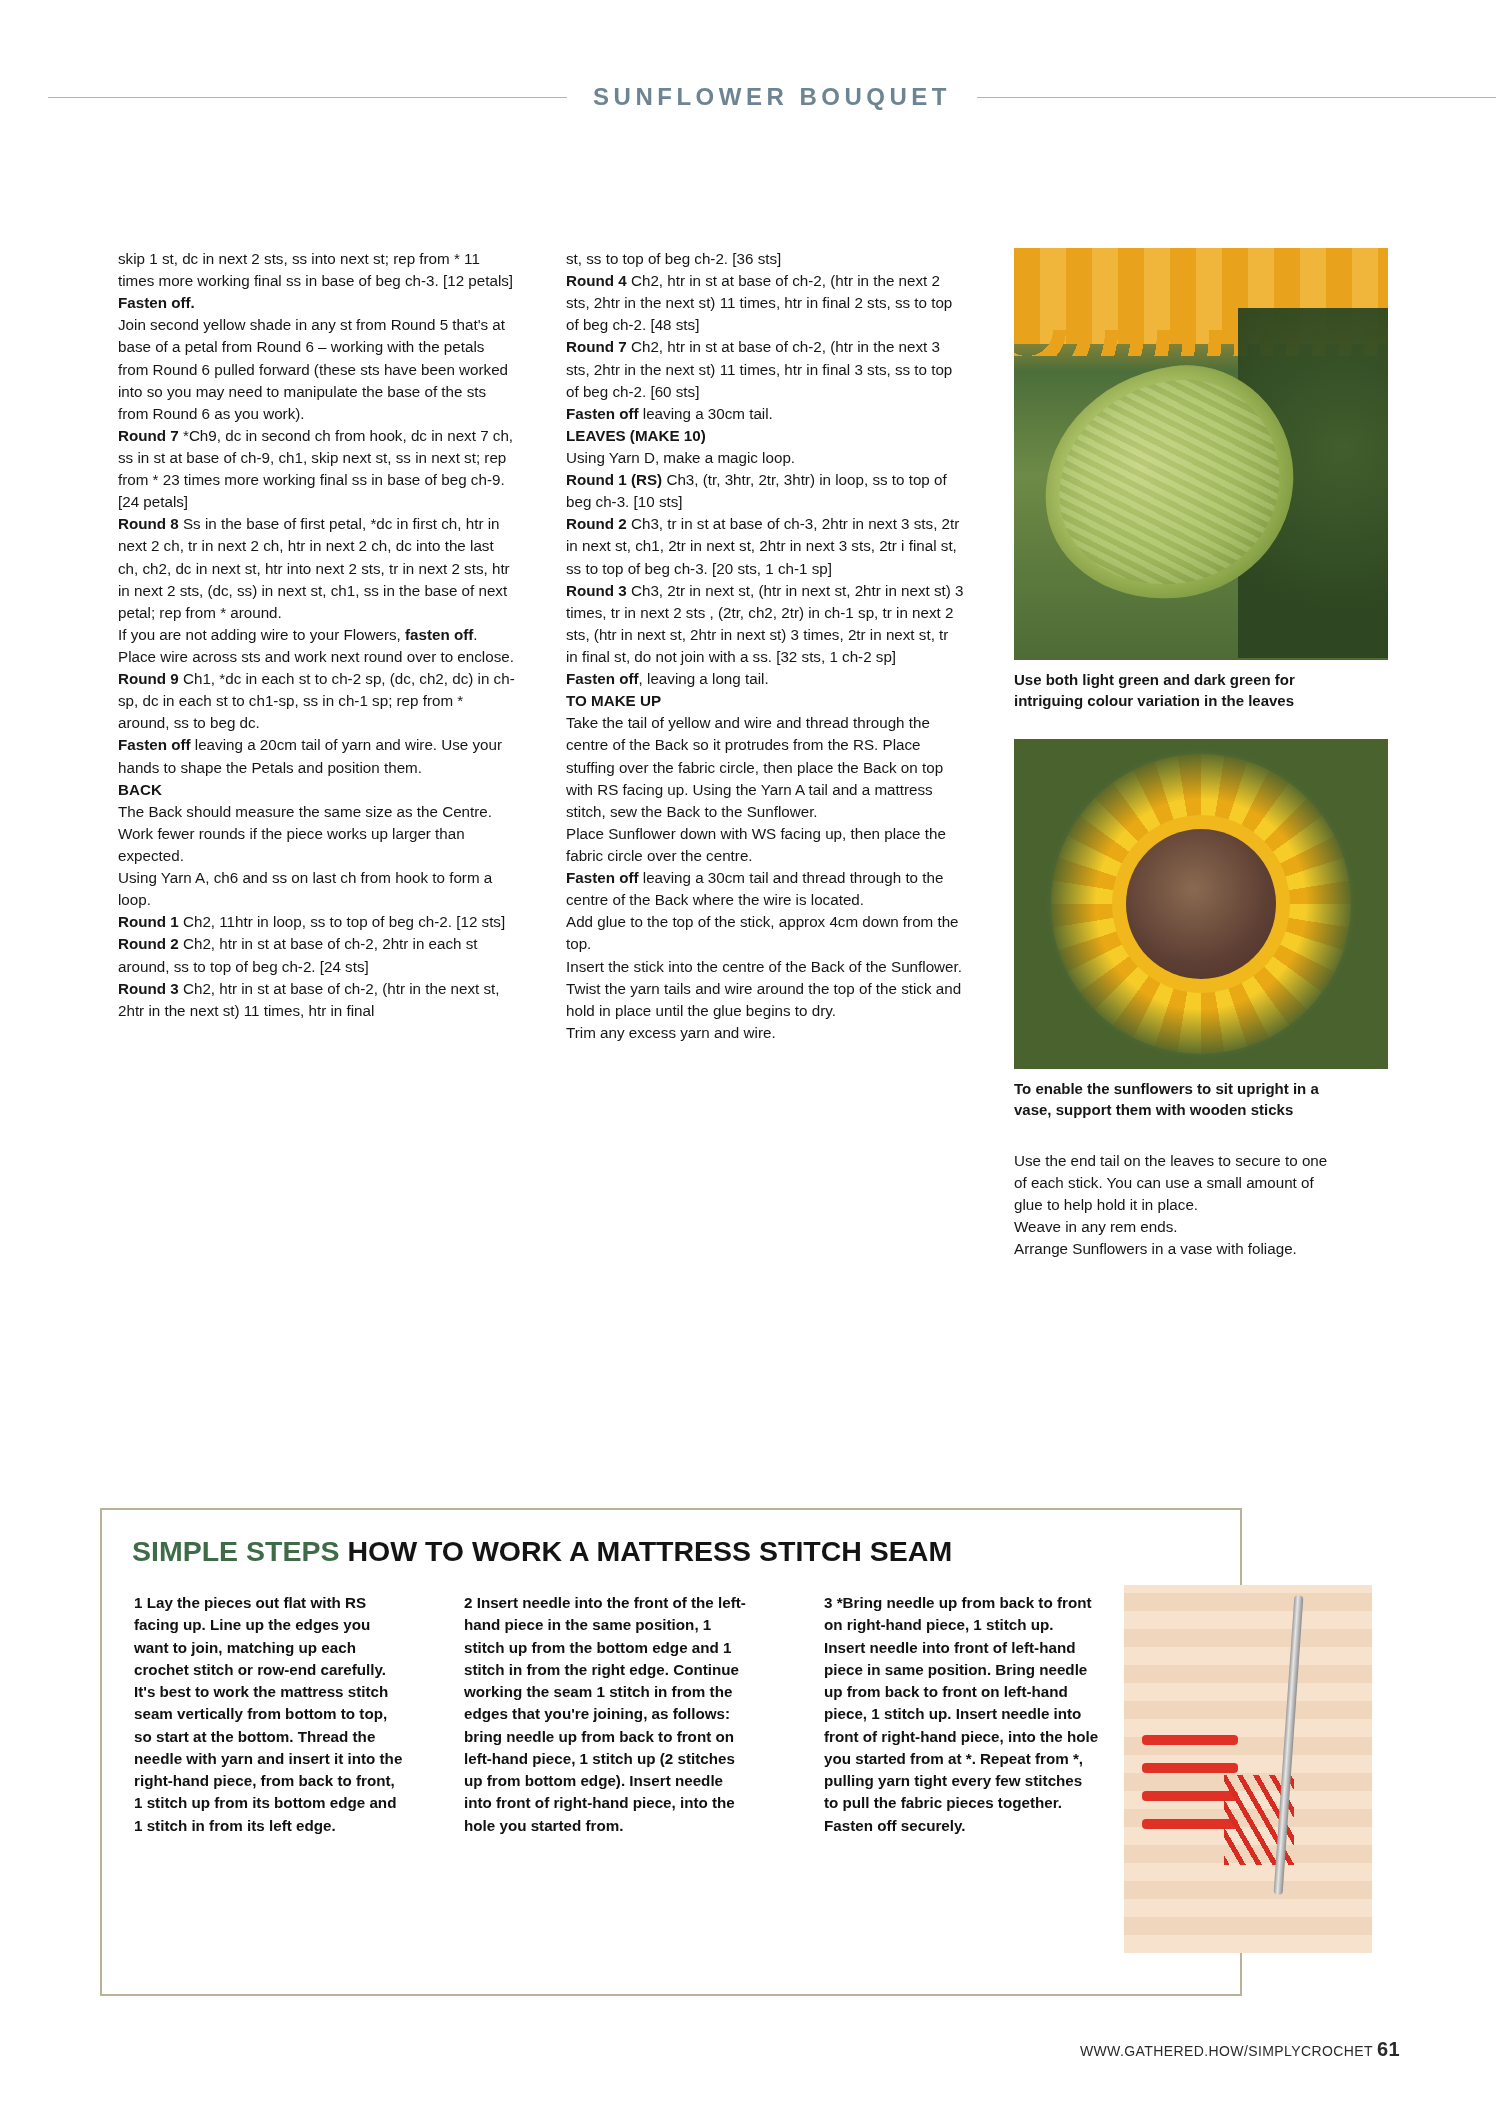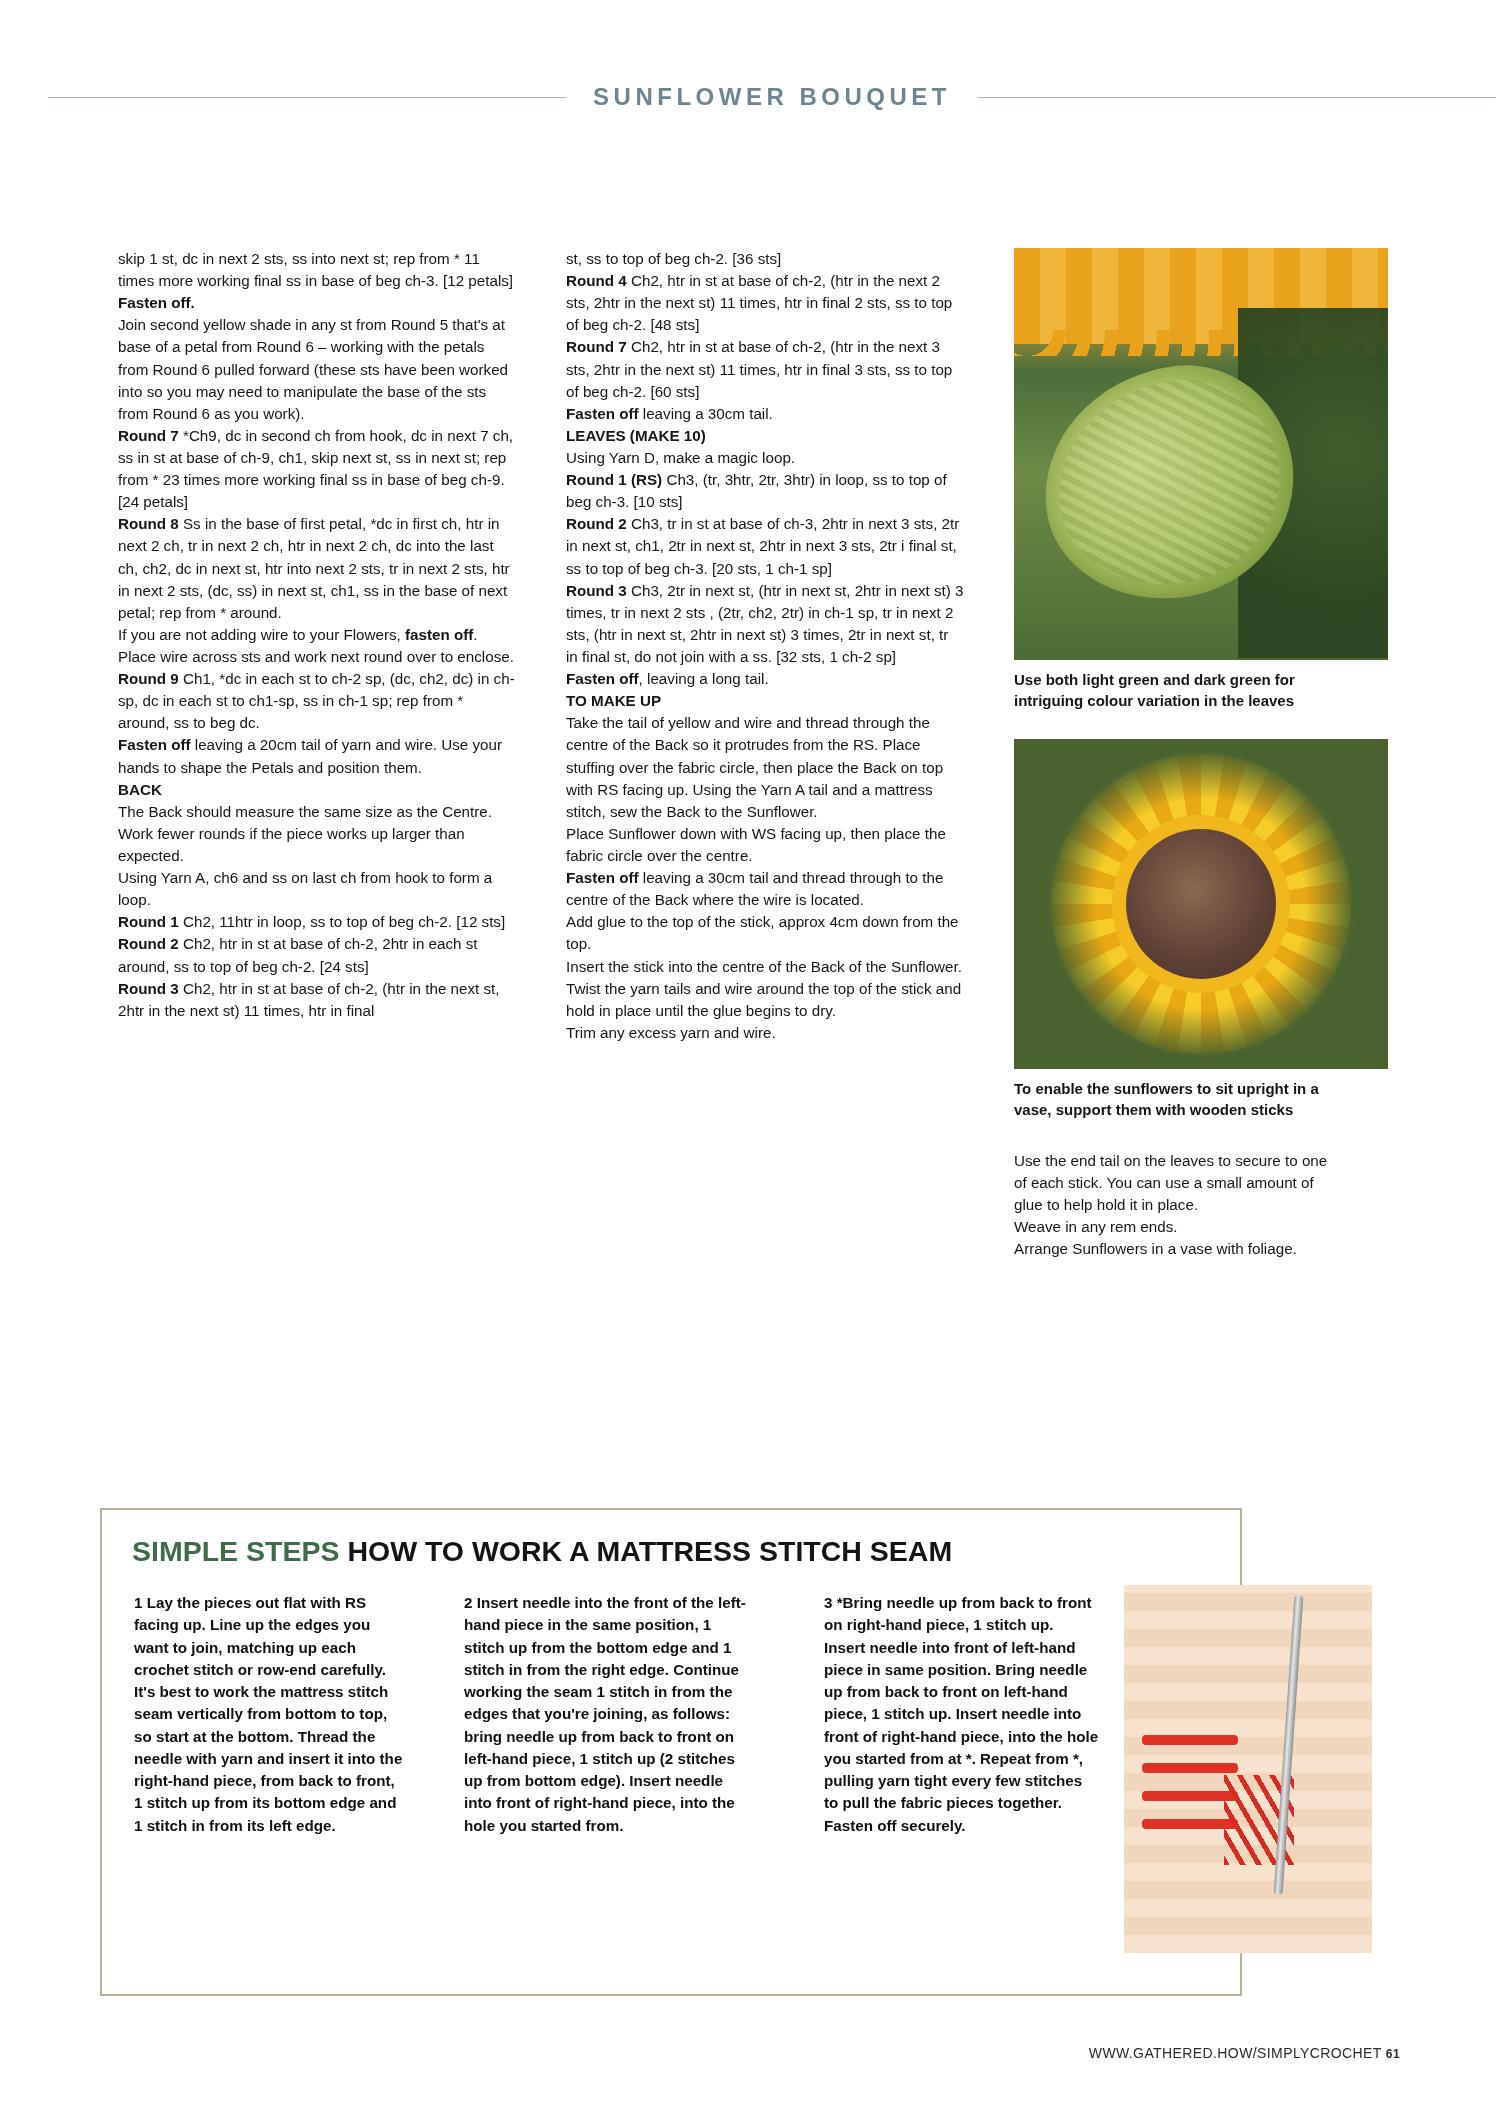--- a/index.html
+++ b/index.html
@@ -183,21 +183,21 @@
 
   
   .footer {
     position: absolute;
     right: 100px;
     bottom: 60px;
     font-size: 14px;
     letter-spacing: .4px;
     color: #2a2a2a;
   }
-  .footer .pageno { font-weight: 700; font-size: 12px; }
+  .footer .pageno { font-weight: 700; font-size: 20px; }
 </style>
 </head>
 <body>
 
 <div class="page-header">
   <div class="rule left"></div>
   <div class="header-title">SUNFLOWER BOUQUET</div>
   <div class="rule right"></div>
 </div>
 

